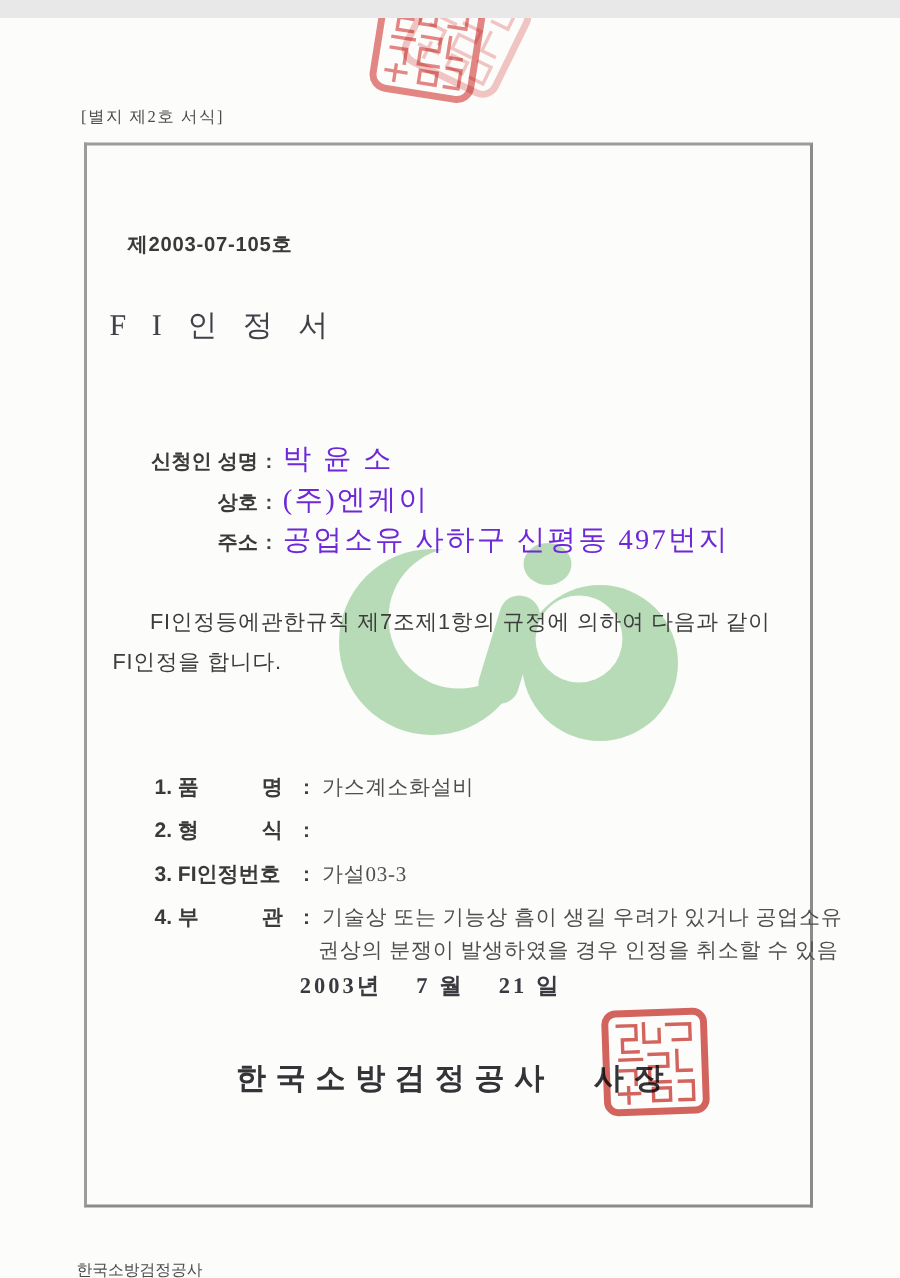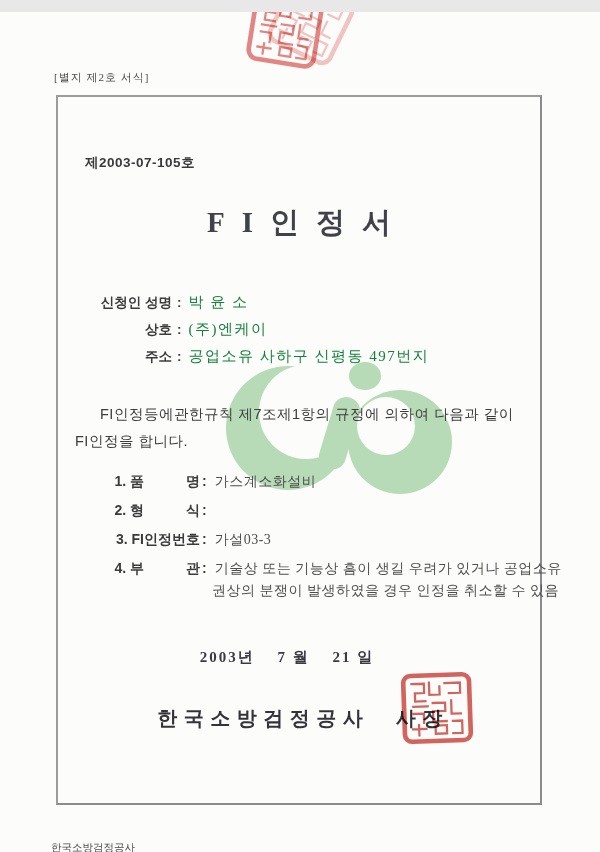--- a/index.html
+++ b/index.html
@@ -18,36 +18,36 @@
 
   .cert-box {
     left:56px; top:83px; width:486px; height:710px;
     border:2px solid #9c9c9c; border-right-color:#8b8b8b; border-bottom-color:#8b8b8b;
     background:transparent;
   }
 
   .doc-number { left:85px; top:142px; font-size:13.5px; font-weight:bold; color:#3a3a3a; letter-spacing:0.5px; }
 
   .title {
-    left:56px; top:191px; width:486px; text-align:center;
-    font-size:29px; font-weight:700; color:#41414a; letter-spacing:17px;
+    left:56px; top:191px; width:486px; 
+    font-size:20px; font-weight:400; color:#41414a; letter-spacing:17px;
     text-indent:17px;
   }
 
   .applicant { left:88px; top:281px; width:420px; z-index:1; }
   .app-row { display:flex; align-items:baseline; height:27px; }
   .app-label { display:inline-block; width:84px; text-align:right; font-weight:bold; font-size:13.5px; color:#3b3b3b; }
   .app-colon { margin:0 7px 0 5px; font-weight:bold; font-size:13.5px; }
-  .app-value { font-size:15px; color:#15803d; letter-spacing:1.5px; white-space:nowrap; }
+  .app-value { font-size:19px; color:#6d28d9; letter-spacing:1.5px; white-space:nowrap; }
 
   .body-par { z-index:1; font-size:14.5px; font-weight:normal; color:#3c3c3c; letter-spacing:0.5px; }
   .body-line1 { left:100px; top:393px; }
   .body-line2 { left:75px; top:420px; }
 
-  .items { left:103px; top:461px; width:430px; z-index:1;text-align:right; }
+  .items { left:103px; top:504px; width:430px; z-index:1; }
   .item-row { display:flex; align-items:baseline; margin-bottom:11px; }
   .item-label { display:inline-block; min-width:97px; font-weight:bold; font-size:14px; color:#3a3a3a; white-space:pre; }
   .item-colon { margin:0 8px 0 2px; font-weight:bold; font-size:14px; }
   .item-value { font-size:14px; color:#4e4e4e; letter-spacing:0.5px; white-space:nowrap; }
   .item-cont { margin-left:109px; margin-top:-7px; margin-bottom:11px; font-size:14px; color:#4e4e4e; letter-spacing:0.5px; white-space:nowrap; }
 
   .issue-date {
     left:56px; top:636px; width:486px; text-align:center; transform:translateX(-12px);
     font-size:15px; font-weight:600; color:#3a3a40; letter-spacing:2px; z-index:1;
   }

